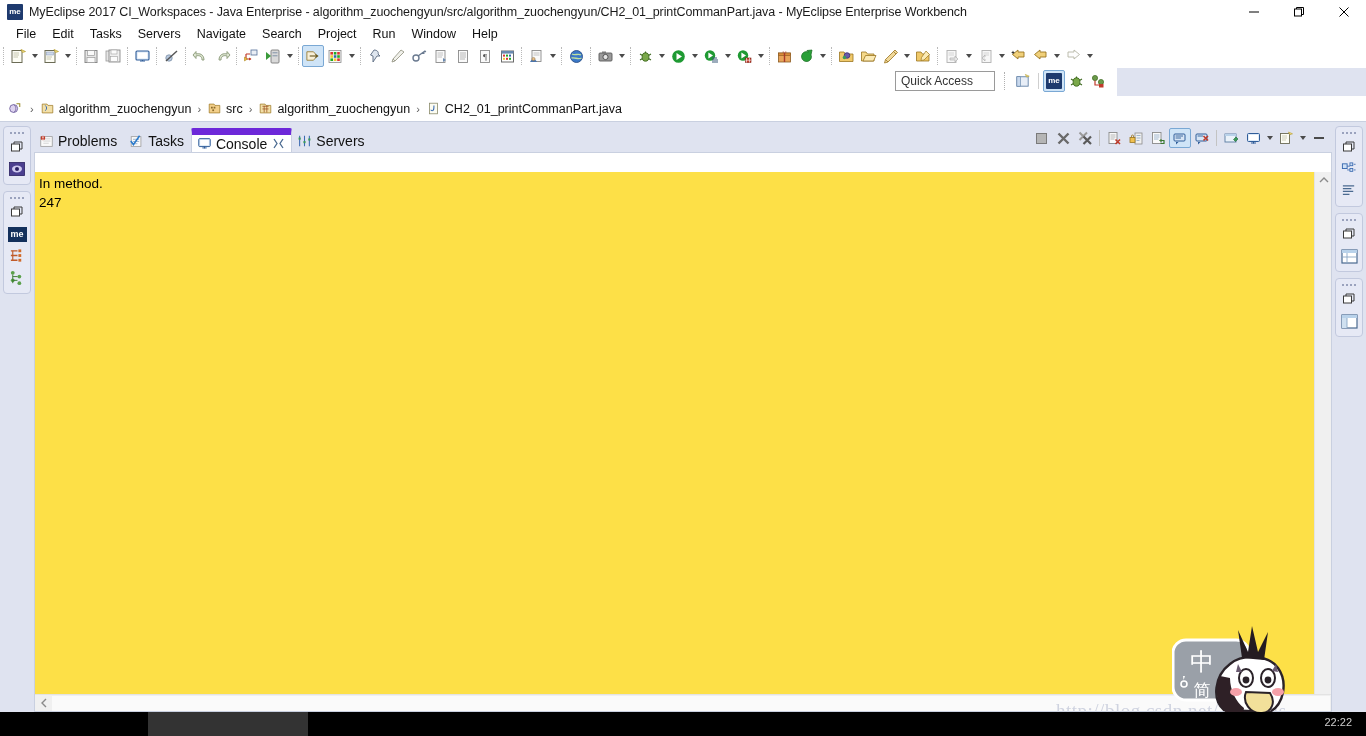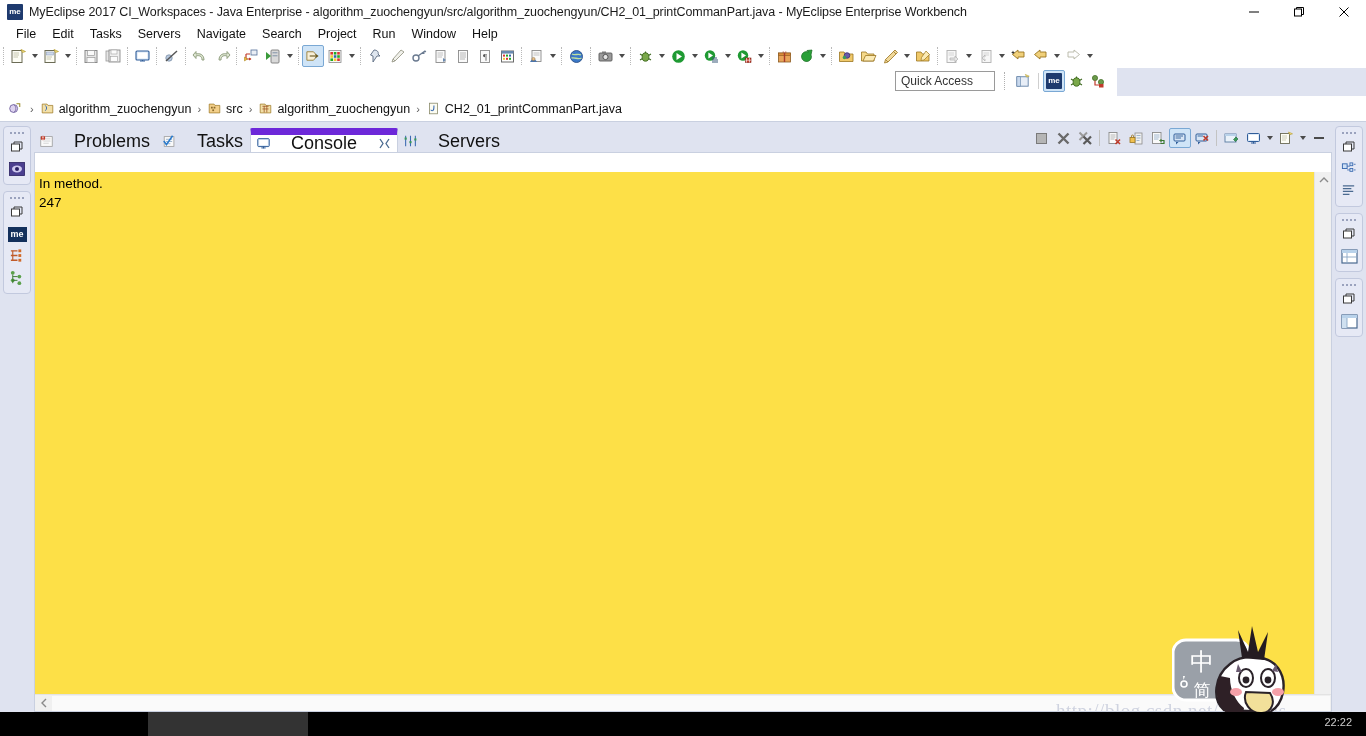--- a/index.html
+++ b/index.html
@@ -126,21 +126,21 @@
   .viewarea {
     position: absolute; left: 34px; top: 124px; width: 1298px; height: 588px;
     background: #dfe3f0;
   }
   .tabbar {
     position: absolute; left: 0; top: 4px; width: 1298px; height: 24px;
     display: flex; align-items: flex-end;
   }
   .tab {
     display: flex; align-items: center; height: 22px; padding: 0 7px 0 5px;
-    font-size: 18px; color: #111; white-space: nowrap; gap: 20px;
+    font-size: 14px; color: #111; white-space: nowrap; gap: 4px;
   }
   .tab.active {
     background: #ffffff; border-top: 7px solid #6d28d9;
     border-left: 1px solid #c9d0e0; border-right: 1px solid #c9d0e0;
     border-top-left-radius: 2px; border-top-right-radius: 2px;
     height: 24px;
   }
   .tab .closeico { margin-left: 2px; }
   .tabtools {
     position: absolute; right: 2px; top: 3px; height: 22px;

